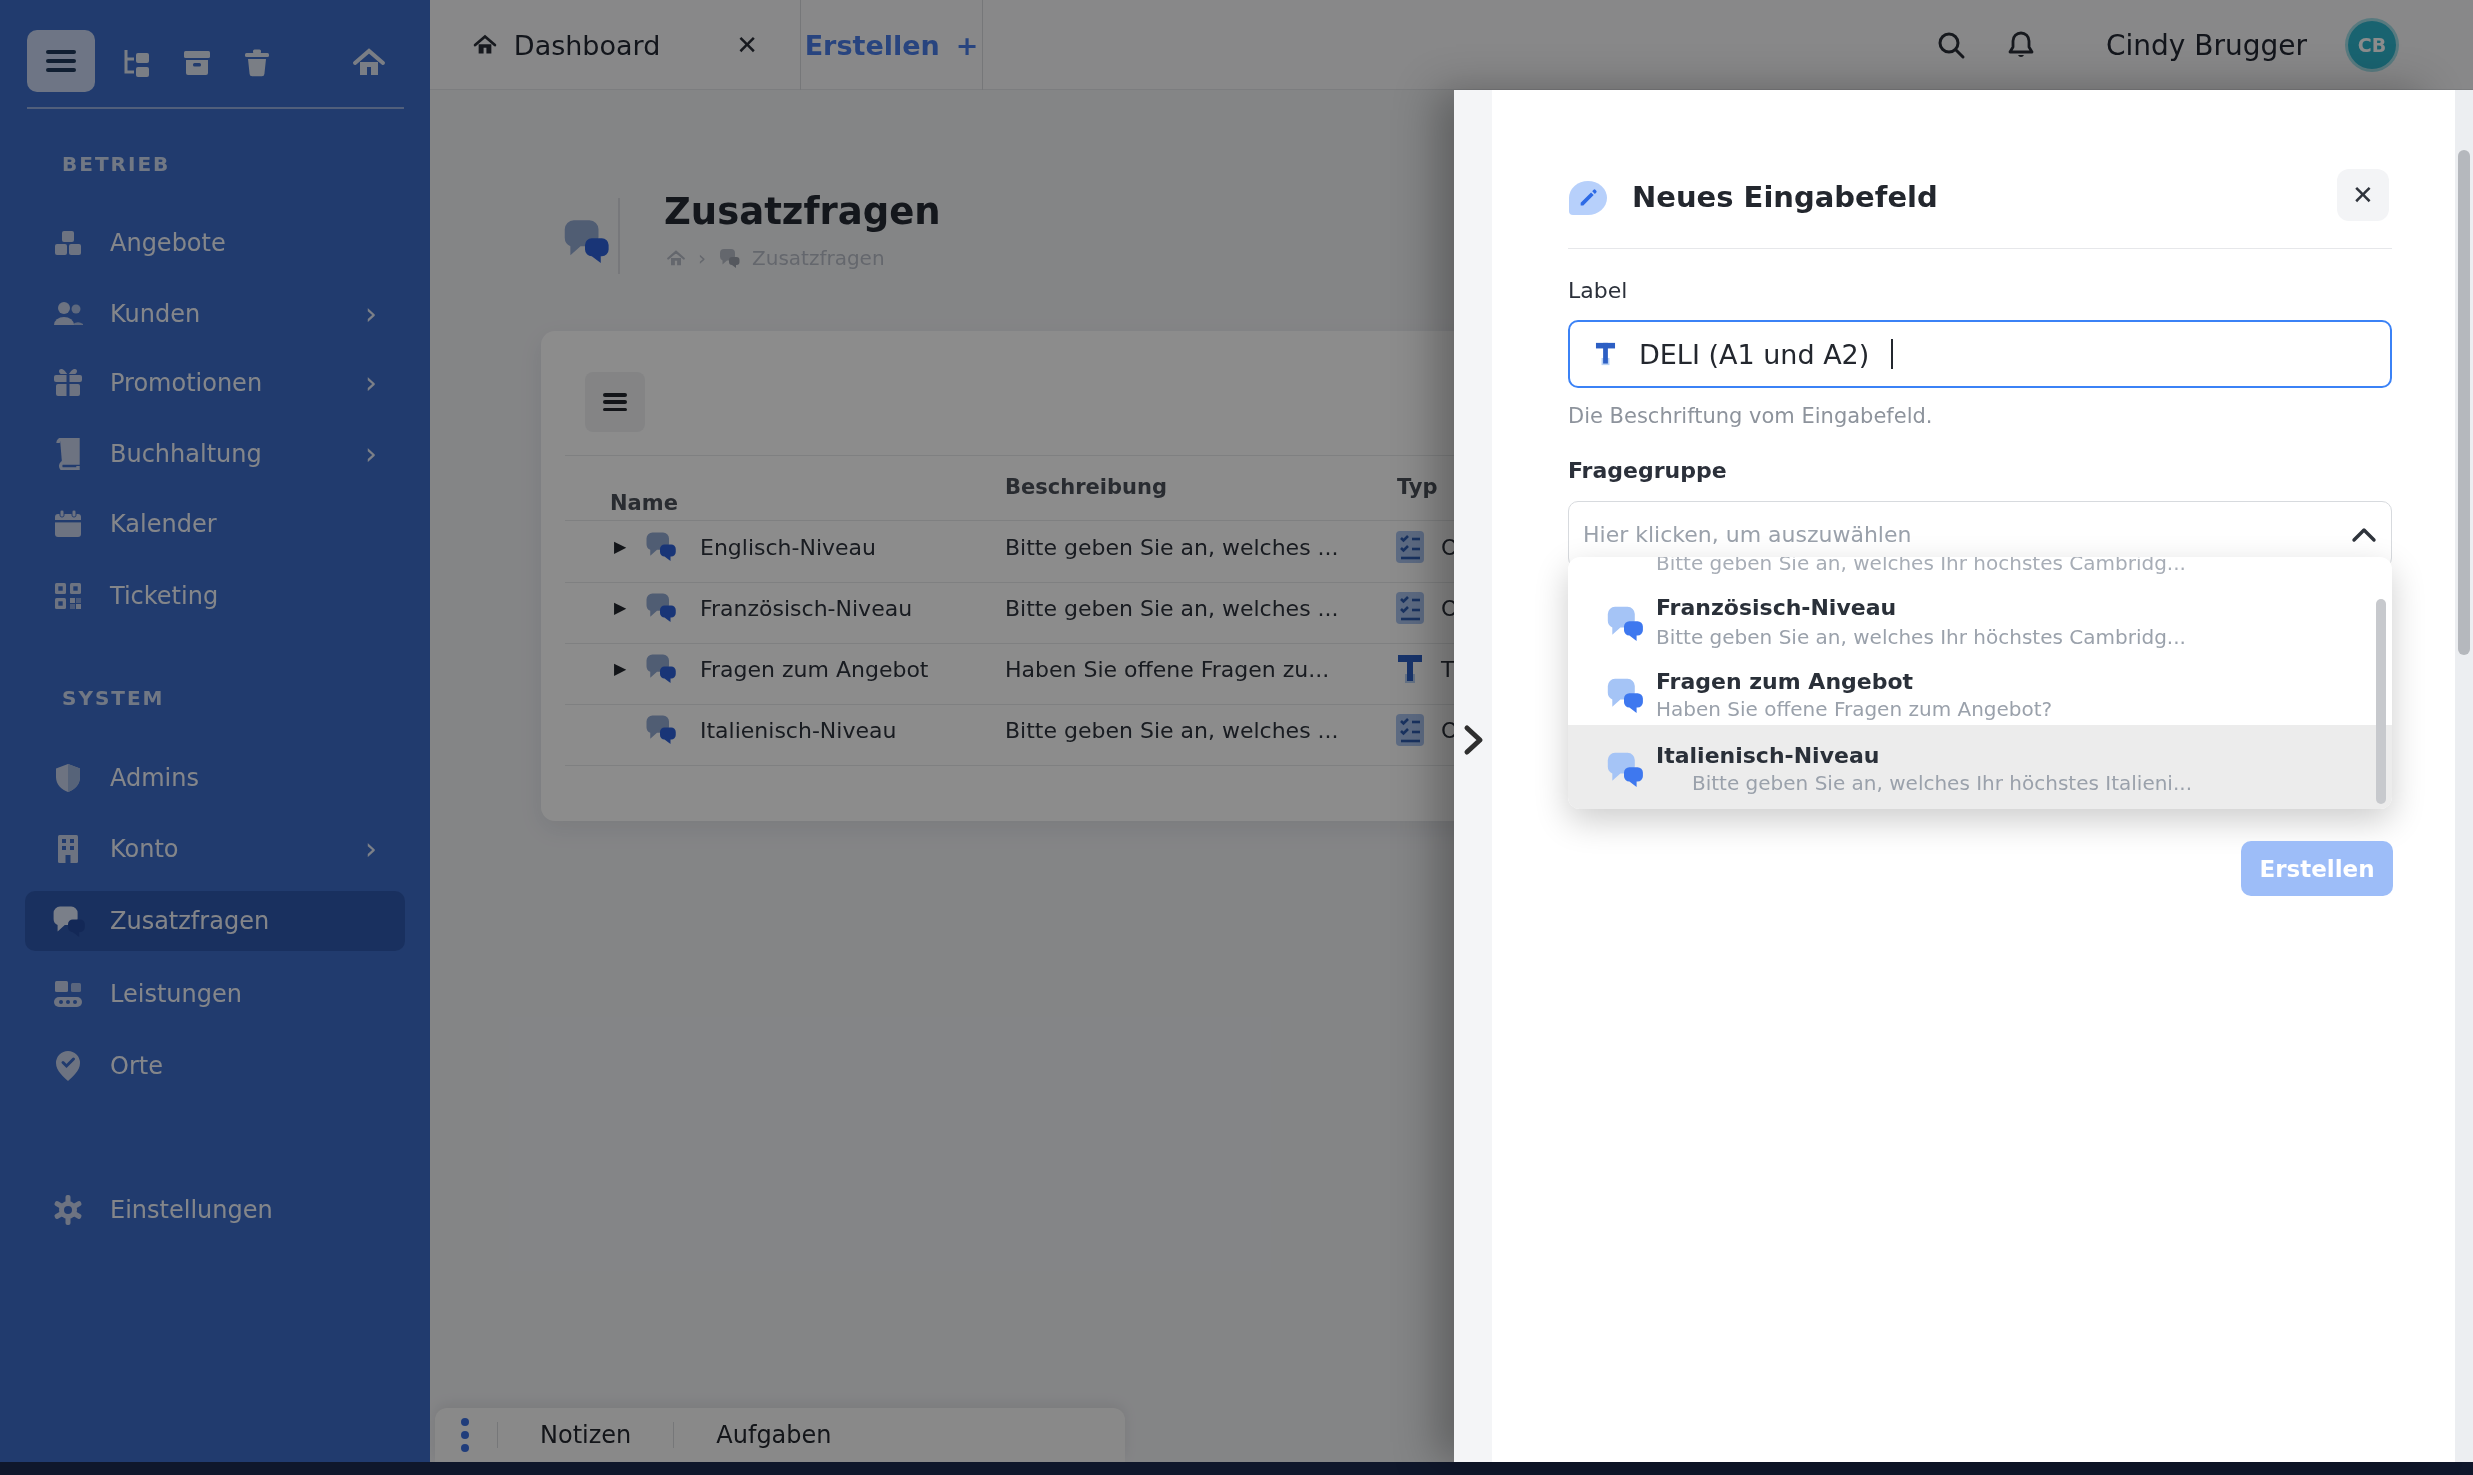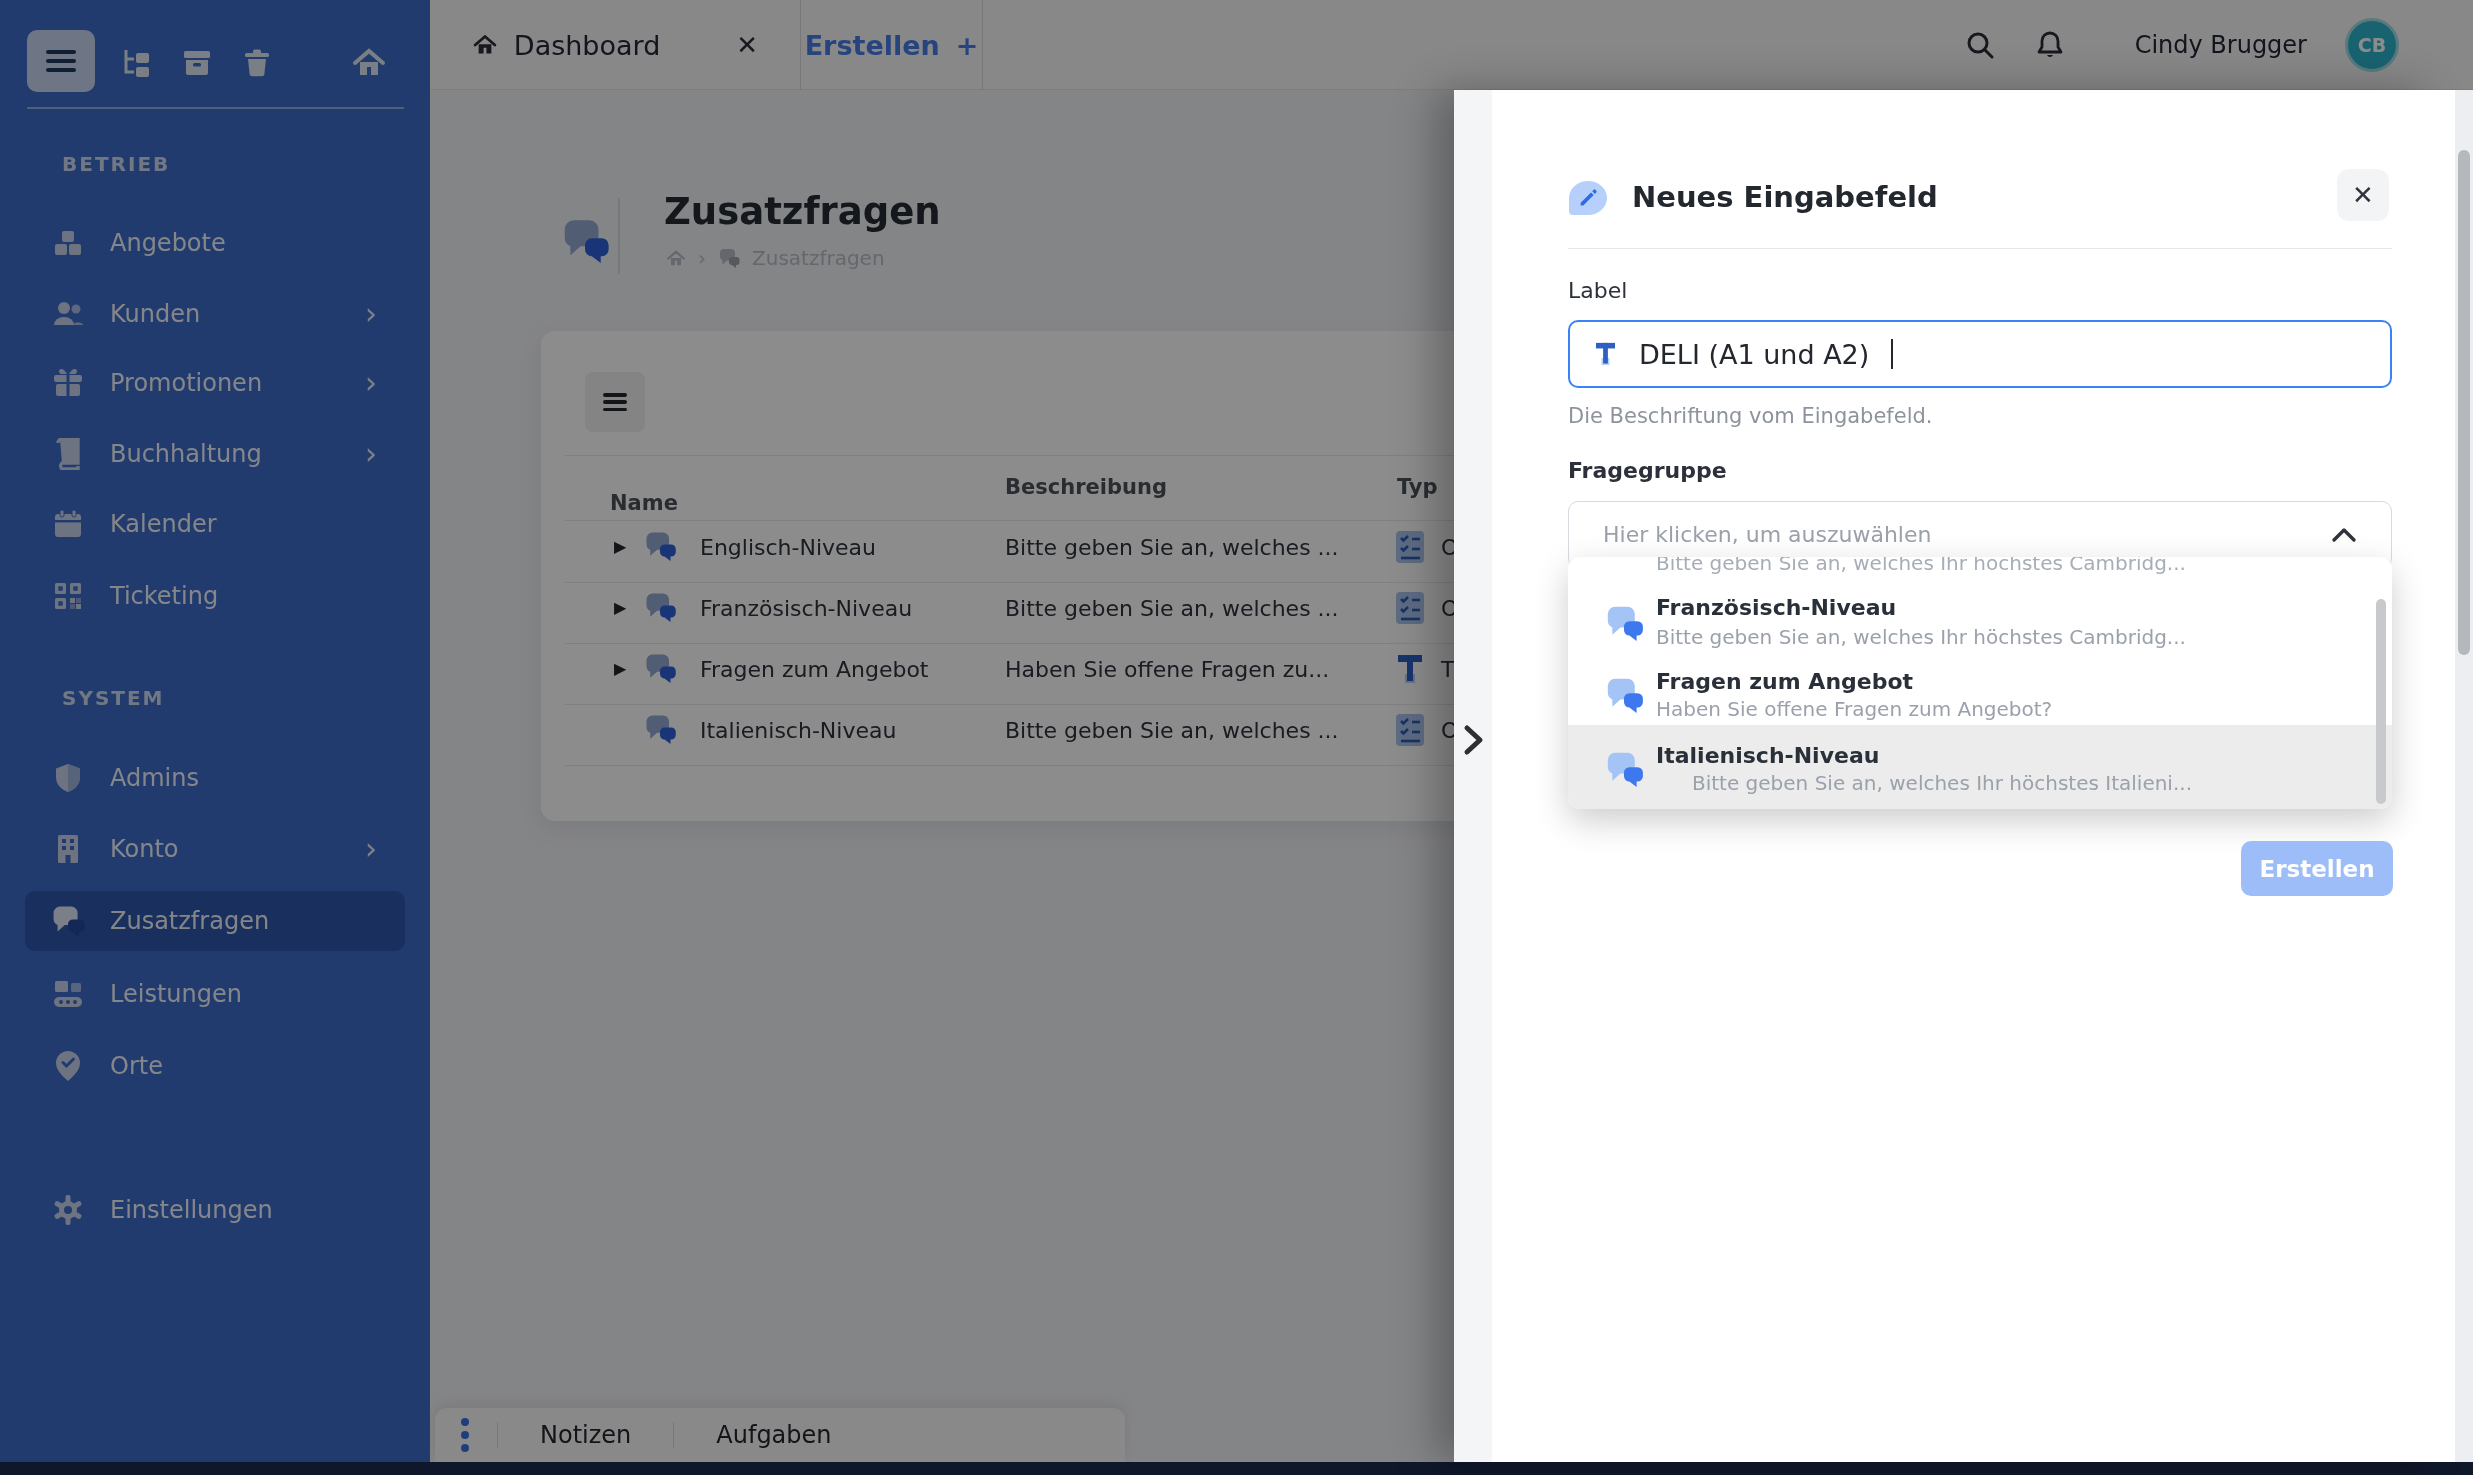--- a/index.html
+++ b/index.html
@@ -22,21 +22,21 @@
   .nav-item.active{background:#2f58ad;border-radius:10px;}
 
   
   .topbar{position:absolute;left:430px;top:0;width:2043px;height:90px;background:#f7f8fa;border-bottom:1px solid #e2e3e7;z-index:6;}
   .tab{position:absolute;top:0;height:90px;display:flex;align-items:center;justify-content:center;gap:16px;}
   .tab-divider{position:absolute;top:0;width:1px;height:90px;background:#d8d9dd;}
   .tab-label{font-size:27px;color:#242833;}
   .tab-close{font-size:26px;color:#2b2f38;cursor:pointer;}
   .tab-accent .tab-label{color:#4a7de8;font-weight:600;}
   .topbar-right{position:absolute;right:74px;top:0;height:90px;display:flex;align-items:center;gap:38px;}
-  .user-name{font-size:24px;color:#242833;margin-left:31px;}
+  .user-name{font-size:28px;color:#242833;margin-left:31px;}
   .avatar{width:54px;height:54px;border-radius:50%;background:#2fb5cd;border:3px solid rgba(255,255,255,0.55);display:flex;align-items:center;justify-content:center;color:#fff;font-size:19px;font-weight:bold;}
 
   
   .content{position:absolute;left:430px;top:90px;width:2043px;height:1372px;background:#f1f2f5;z-index:4;}
   .page-head-icon{position:absolute;left:130px;top:128px;}
   .ph-divider{position:absolute;left:188px;top:108px;width:2px;height:76px;background:#d9dbe1;}
   .page-title{position:absolute;left:234px;top:100px;font-size:37px;font-weight:bold;color:#262b34;}
   .breadcrumb{position:absolute;left:236px;top:156px;display:flex;align-items:center;gap:12px;color:#b7bcc6;font-size:20px;}
   .card{position:absolute;left:111px;top:241px;width:1060px;height:490px;background:#fff;border-radius:14px;box-shadow:0 8px 24px rgba(30,40,70,0.08);}
   .list-btn{position:absolute;left:44px;top:41px;width:60px;height:60px;background:#f0f1f3;border-radius:8px;display:flex;align-items:center;justify-content:center;cursor:pointer;}
@@ -69,21 +69,21 @@
   .gutter-chev{position:absolute;left:2px;top:628px;width:34px;height:44px;display:flex;align-items:center;justify-content:center;cursor:pointer;}
   .m-icon{position:absolute;left:115px;top:91px;width:38px;height:34px;border-radius:50% 50% 50% 4px;background:#b7d0fb;display:flex;align-items:center;justify-content:center;}
   .m-title{position:absolute;left:178px;top:90px;font-size:29px;font-weight:600;color:#23272e;}
   .m-close{position:absolute;left:883px;top:79px;width:52px;height:52px;background:#f3f4f6;border-radius:12px;display:flex;align-items:center;justify-content:center;font-size:26px;font-weight:bold;color:#2f343c;cursor:pointer;}
   .m-divider{position:absolute;left:114px;top:158px;width:824px;height:1px;background:#e6e7ea;}
   .f-label{position:absolute;left:114px;font-size:22px;color:#2b303a;font-weight:500;}
   .f-input{position:absolute;left:114px;top:230px;width:824px;height:68px;border:2.5px solid #3b82f6;border-radius:10px;background:#fff;display:flex;align-items:center;padding-left:22px;gap:20px;cursor:text;}
   .f-input .val{font-size:27px;color:#23272e;}
   .caret-bar{display:inline-block;width:2px;height:30px;background:#23272e;margin-left:2px;vertical-align:middle;}
   .f-help{position:absolute;left:114px;top:314px;font-size:21px;color:#8d939c;}
-  .f-select{position:absolute;left:114px;top:411px;width:824px;height:67px;border:1.5px solid #d7dade;border-radius:10px;background:#fff;display:flex;align-items:center;padding:0 34px;justify-content:space-between;cursor:pointer;}
+  .f-select{position:absolute;left:114px;top:411px;width:824px;height:67px;border:1.5px solid #d7dade;border-radius:10px;background:#fff;display:flex;align-items:center;padding:0 14px;justify-content:space-between;cursor:pointer;}
   .f-select .ph{font-size:22px;color:#9aa1ab;}
   .dropdown{position:absolute;left:114px;top:467px;width:824px;height:252px;background:#fff;border-radius:12px;box-shadow:0 12px 34px rgba(0,0,0,0.20);overflow:hidden;}
   .dd-clip{position:absolute;left:88px;top:-6px;font-size:20px;color:#a7adb6;white-space:nowrap;}
   .dd-opt-title{position:absolute;left:88px;font-size:22px;font-weight:600;color:#2a3039;white-space:nowrap;}
   .dd-opt-desc{position:absolute;left:88px;font-size:20px;color:#9aa1ab;white-space:nowrap;}
   .dd-ico{position:absolute;left:36px;}
   .dd-hl{position:absolute;left:0;top:168px;width:824px;height:84px;background:#ececec;}
   .dd-scroll{position:absolute;left:808px;top:42px;width:10px;height:205px;background:#c7c9cd;border-radius:5px;}
   .submit-btn{position:absolute;left:787px;top:751px;width:152px;height:55px;background:#9dbdf8;border:none;border-radius:10px;color:#fff;font-size:23px;font-weight:600;cursor:pointer;}
 

